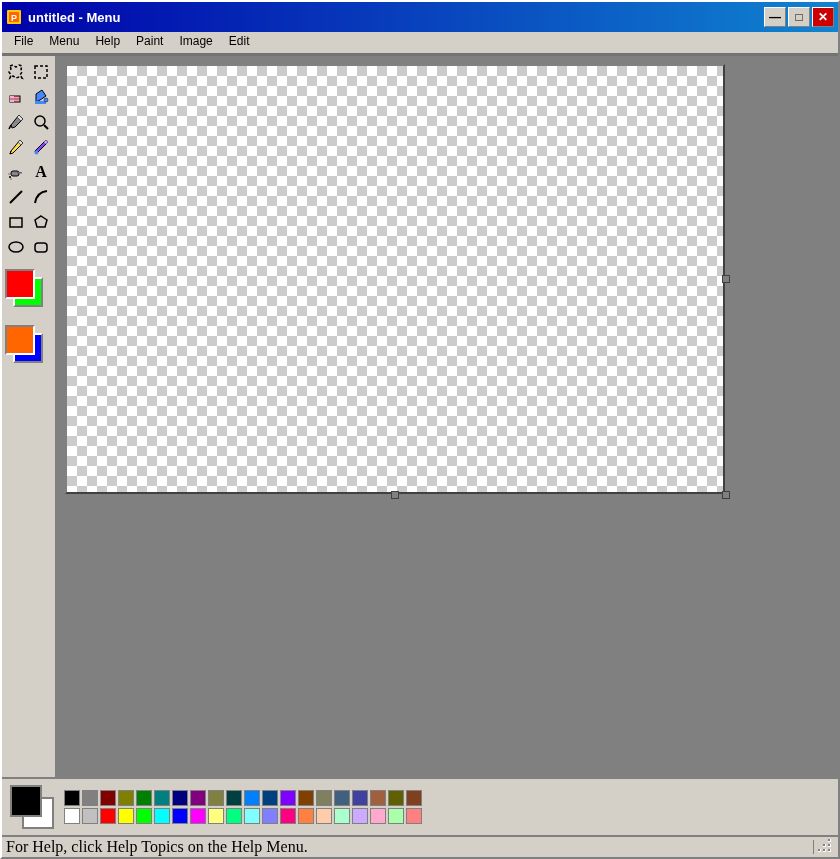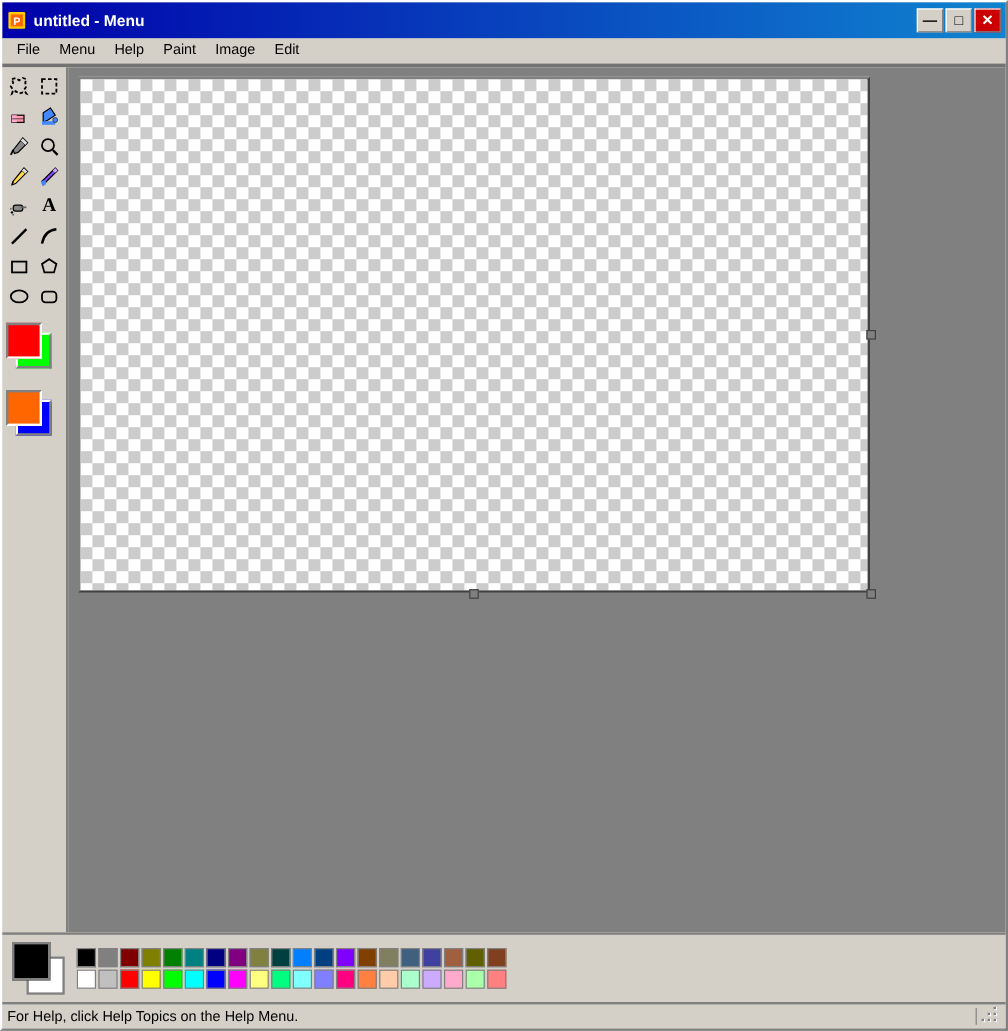--- a/index.html
+++ b/index.html
@@ -232,22 +232,23 @@
     .status-bar {
       height: 22px;
       background: #d4d0c8;
       border-top: 2px solid #808080;
       display: flex;
       align-items: center;
       padding: 0 4px;
       flex-shrink: 0;
     }
     .status-text {
-      font-size: 12px;
+      font-size: 16px;
       flex: 1;
+      font-family: Liberation Serif, serif;
     }
     .status-divider {
       width: 1px;
       height: 14px;
       background: #808080;
       margin: 0 4px;
     }
     
     .resize-grip {
       width: 16px;

